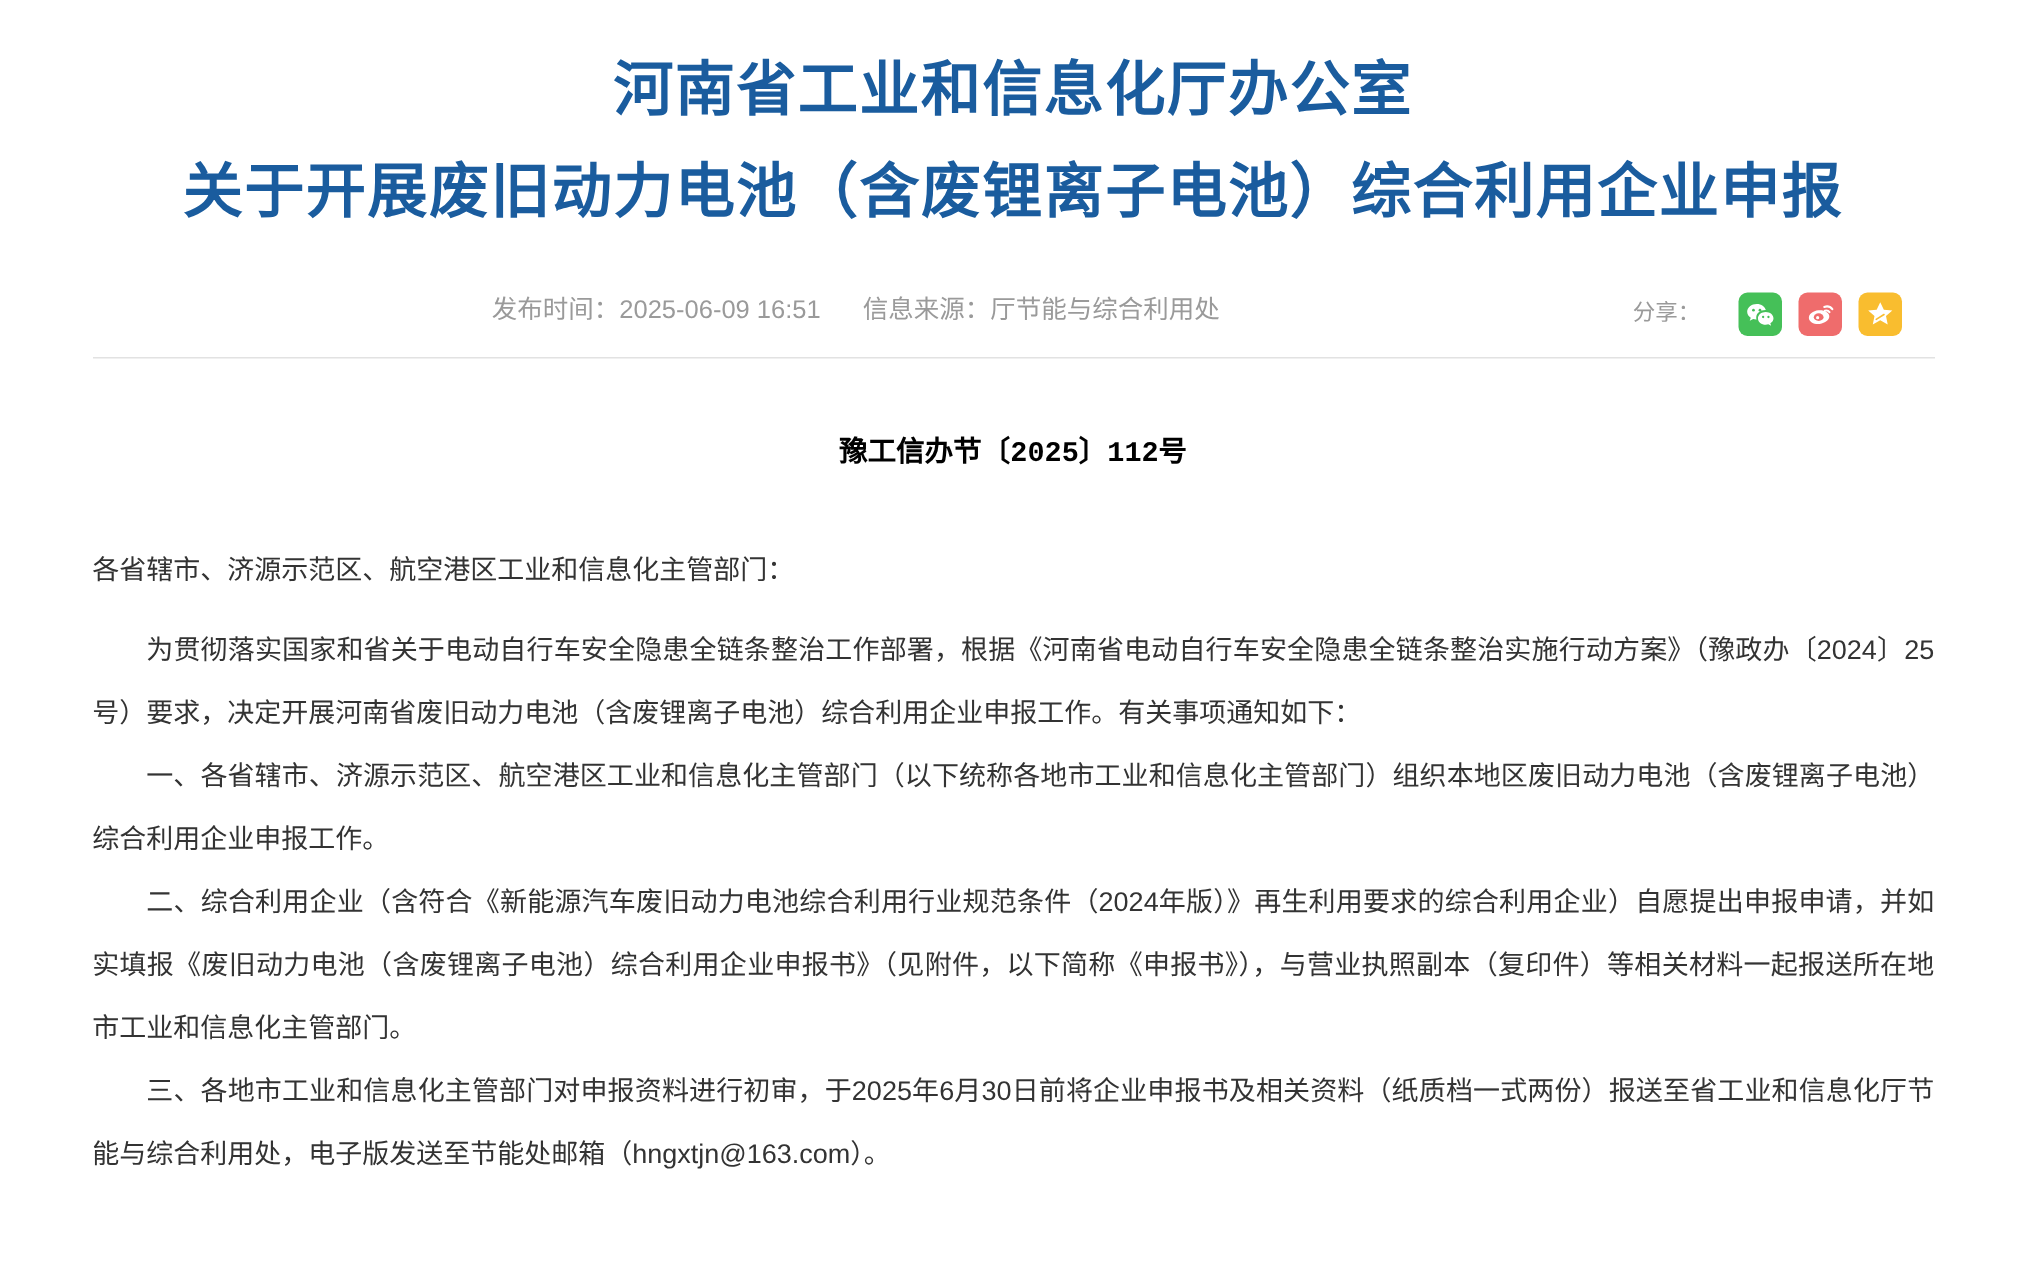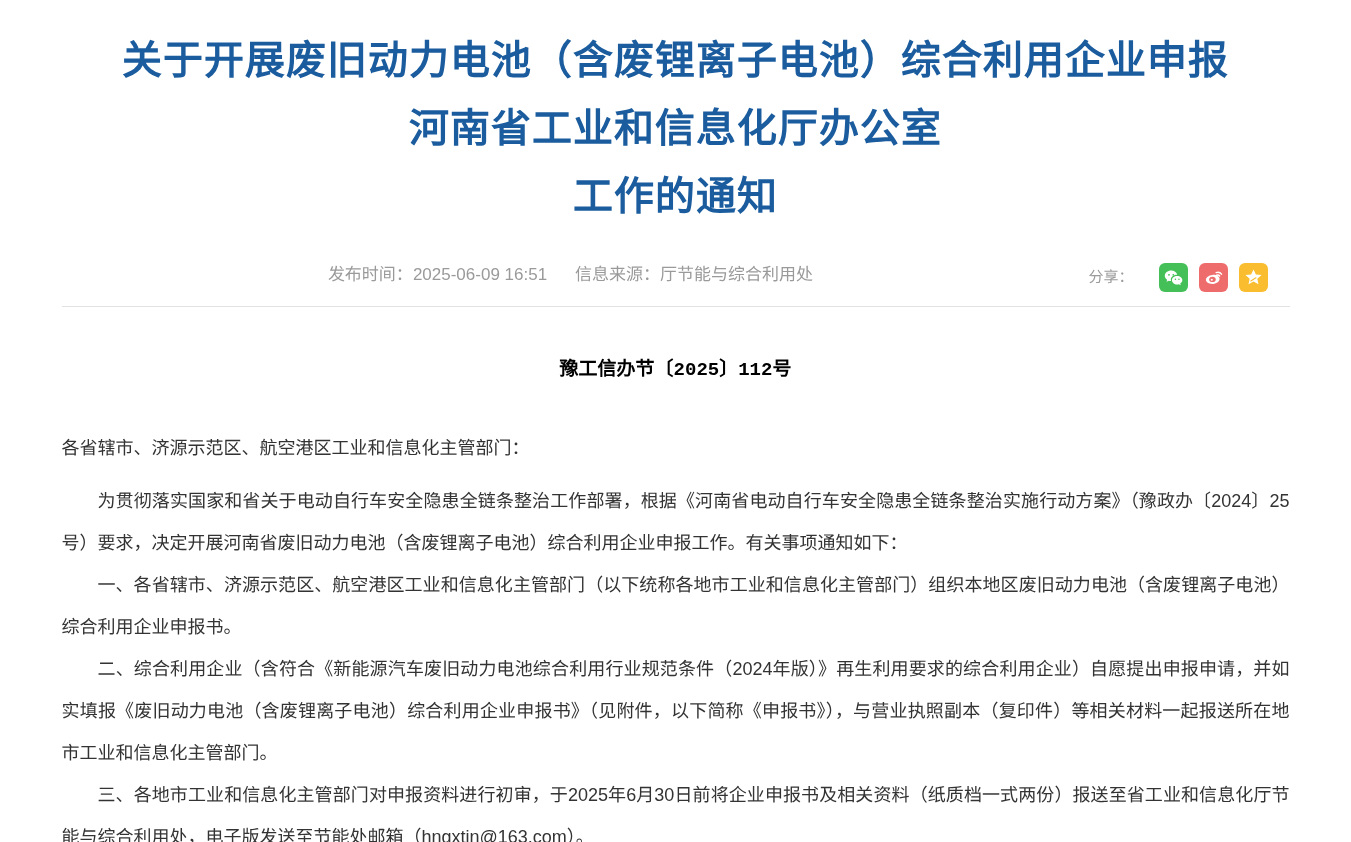--- a/index.html
+++ b/index.html
@@ -52,23 +52,22 @@
   .body-text p{margin:0;}
   .body-text p.salutation{margin-bottom:11px;}
   .body-text p.indent{text-indent:2em;}
 </style>
 </head>
 <body>
 
 <div class="container">
 
   <h1 class="title">
+    <span class="t-line">河南省工业和信息化厅办公室</span>
     <span class="t-line">关于开展废旧动力电池（含废锂离子电池）综合利用企业申报</span>
-    <span class="t-line">河南省工业和信息化厅办公室</span>
-    <span class="t-line">工作的通知</span>
   </h1>
 
   <div class="meta-row">
     <span>发布时间：</span><span>2025-06-09 16:51</span><span class="sep"></span><span>信息来源：</span><span>厅节能与综合利用处</span>
 
     <div class="share">
       <span class="share-label">分享：</span>
 
       <span class="icon-btn icon-wechat">
         <svg viewBox="0 0 24 24">
@@ -103,20 +102,20 @@
   <div class="divider"></div>
 
   <div class="doc-number">豫工信办节〔2025〕112号</div>
 
   <div class="body-text">
 
       <p class="salutation">各省辖市、济源示范区、航空港区工业和信息化主管部门：</p>
 
       <p class="indent">为贯彻落实国家和省关于电动自行车安全隐患全链条整治工作部署，根据《河南省电动自行车安全隐患全链条整治实施行动方案》（豫政办〔2024〕25号）要求，决定开展河南省废旧动力电池（含废锂离子电池）综合利用企业申报工作。有关事项通知如下：</p>
 
-      <p class="indent">一、各省辖市、济源示范区、航空港区工业和信息化主管部门（以下统称各地市工业和信息化主管部门）组织本地区废旧动力电池（含废锂离子电池）综合利用企业申报书。</p>
+      <p class="indent">一、各省辖市、济源示范区、航空港区工业和信息化主管部门（以下统称各地市工业和信息化主管部门）组织本地区废旧动力电池（含废锂离子电池）综合利用企业申报工作。</p>
 
       <p class="indent">二、综合利用企业（含符合《新能源汽车废旧动力电池综合利用行业规范条件（2024年版）》再生利用要求的综合利用企业）自愿提出申报申请，并如实填报《废旧动力电池（含废锂离子电池）综合利用企业申报书》（见附件，以下简称《申报书》），与营业执照副本（复印件）等相关材料一起报送所在地市工业和信息化主管部门。</p>
 
       <p class="indent">三、各地市工业和信息化主管部门对申报资料进行初审，于2025年6月30日前将企业申报书及相关资料（纸质档一式两份）报送至省工业和信息化厅节能与综合利用处，电子版发送至节能处邮箱（hngxtjn@163.com）。</p>
     </div>
 
 </div>
 
 </body></html>

